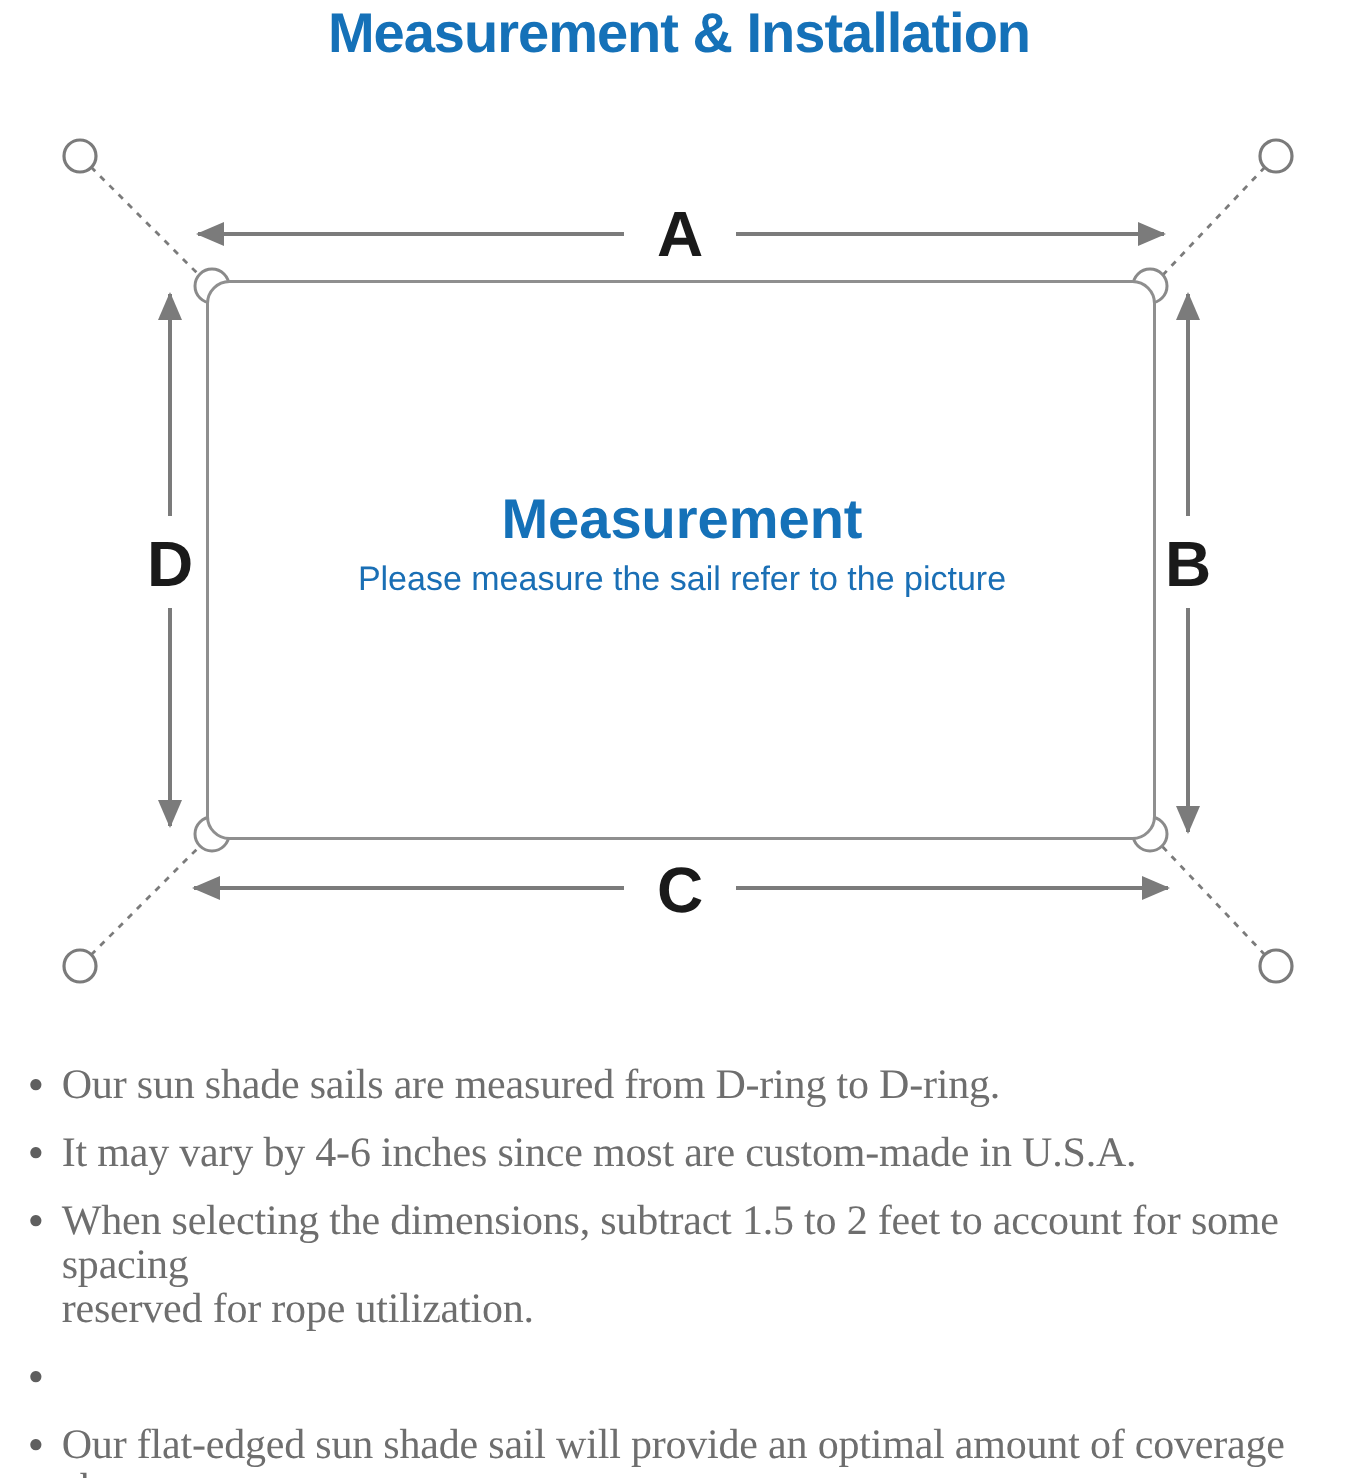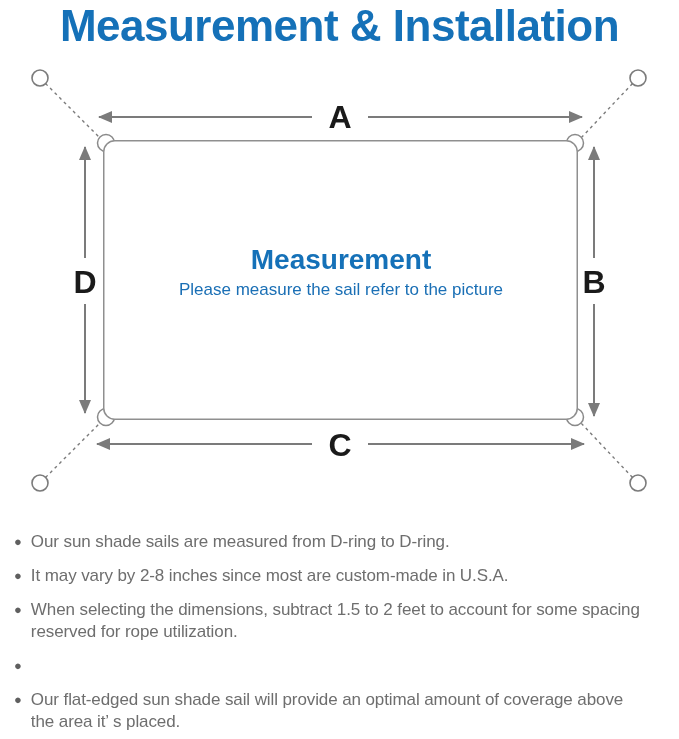--- a/index.html
+++ b/index.html
@@ -12,21 +12,21 @@
   .page {
     position: relative;
     width: 679px; height: 739px;
     background: #ffffff;
   }
   .title {
     position: absolute;
     top: 0; left: 0; right: 0;
     height: 50px;
     text-align: center;
-    font-size: 44px;
+    font-size: 28px;
     font-weight: bold;
     color: #1571b8;
     letter-spacing: -0.5px;
     padding-top: 1px;
   }
   .diagram {
     position: absolute;
     top: 50px; left: 0;
     width: 679px; height: 470px;
     display: block;
@@ -60,24 +60,25 @@
   }
   .dot {
     flex: 0 0 auto;
     color: #5f5f5f;
     font-size: 13px;
     line-height: 22px;
     margin-right: 9px;
   }
   .note-text {
     color: #6e6e6e;
-    font-size: 17px;
+    font-size: 21px;
     line-height: 22px;
     white-space: pre-line;
     letter-spacing: -0.1px;
+    font-family: Liberation Serif, serif;
   }
 </style>
 </head>
 <body>
 
 <div class="page">
 
   <h1 class="title">Measurement &amp; Installation</h1>
 
   <svg class="diagram" viewBox="0 0 679 470" xmlns="http://www.w3.org/2000/svg">
@@ -138,21 +139,21 @@
     <text class="center-subtitle" x="341" y="245" text-anchor="middle">Please measure the sail refer to the picture</text>
   </svg>
 
   <ul class="notes">
     <li>
       <span class="dot">●</span>
       <span class="note-text">Our sun shade sails are measured from D-ring to D-ring.</span>
     </li>
     <li>
       <span class="dot">●</span>
-      <span class="note-text">It may vary by 2-8 inches since most are custom-made in U.S.A.</span>
+      <span class="note-text">It may vary by 4-6 inches since most are custom-made in U.S.A.</span>
     </li>
     <li>
       <span class="dot">●</span>
       <span class="note-text">When selecting the dimensions, subtract 1.5 to 2 feet to account for some spacing
 reserved for rope utilization.</span>
     </li>
     <li>
       <span class="dot">●</span>
     </li>
     <li>

